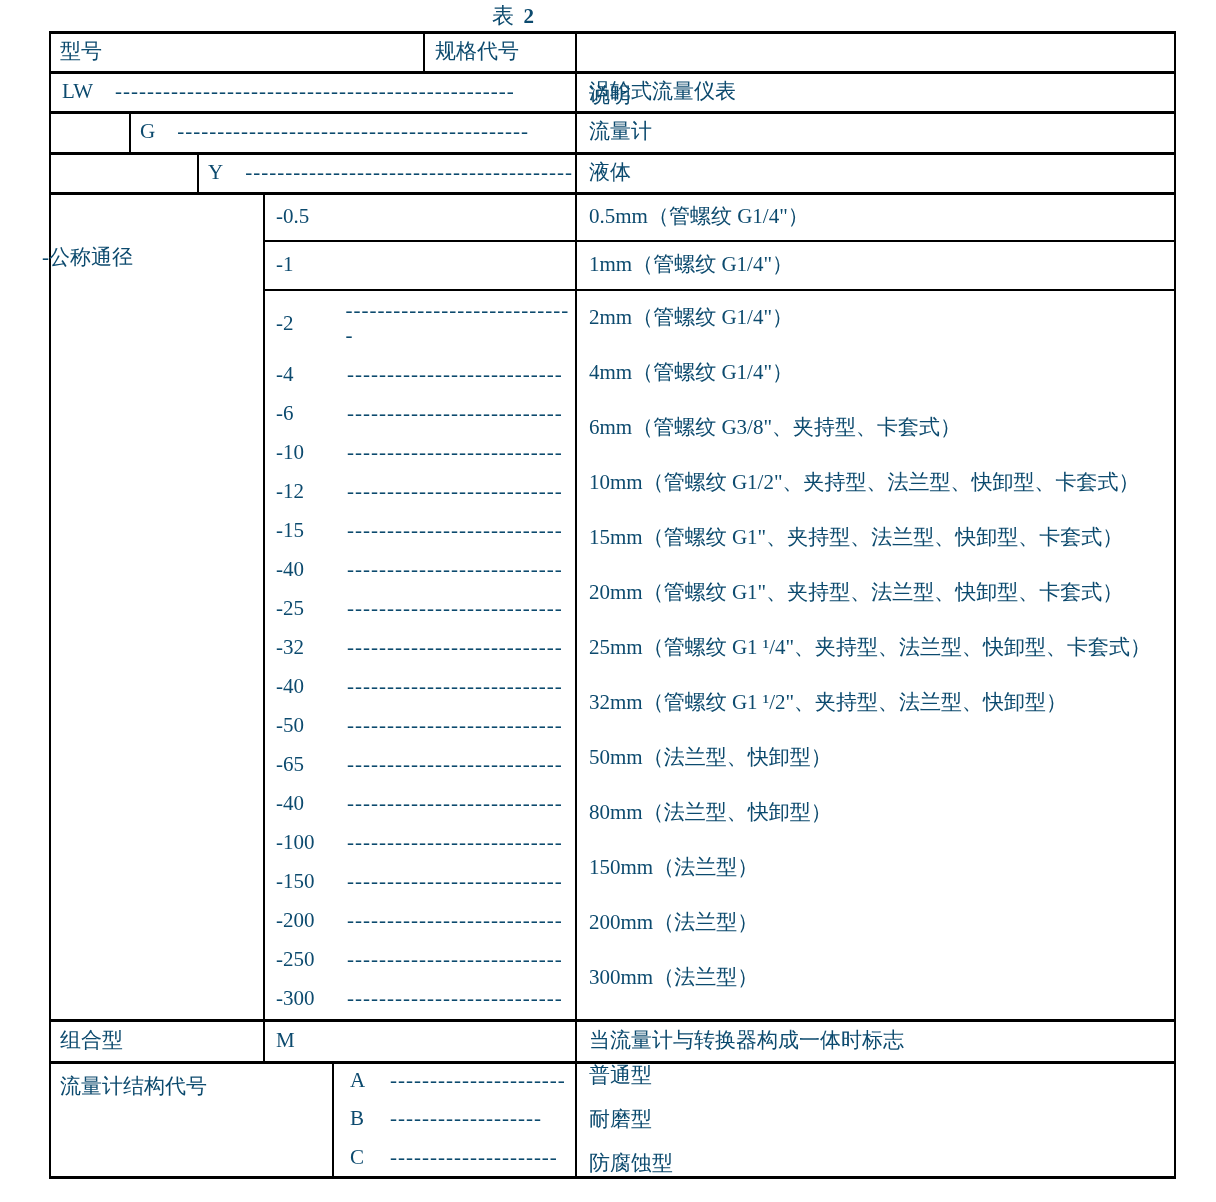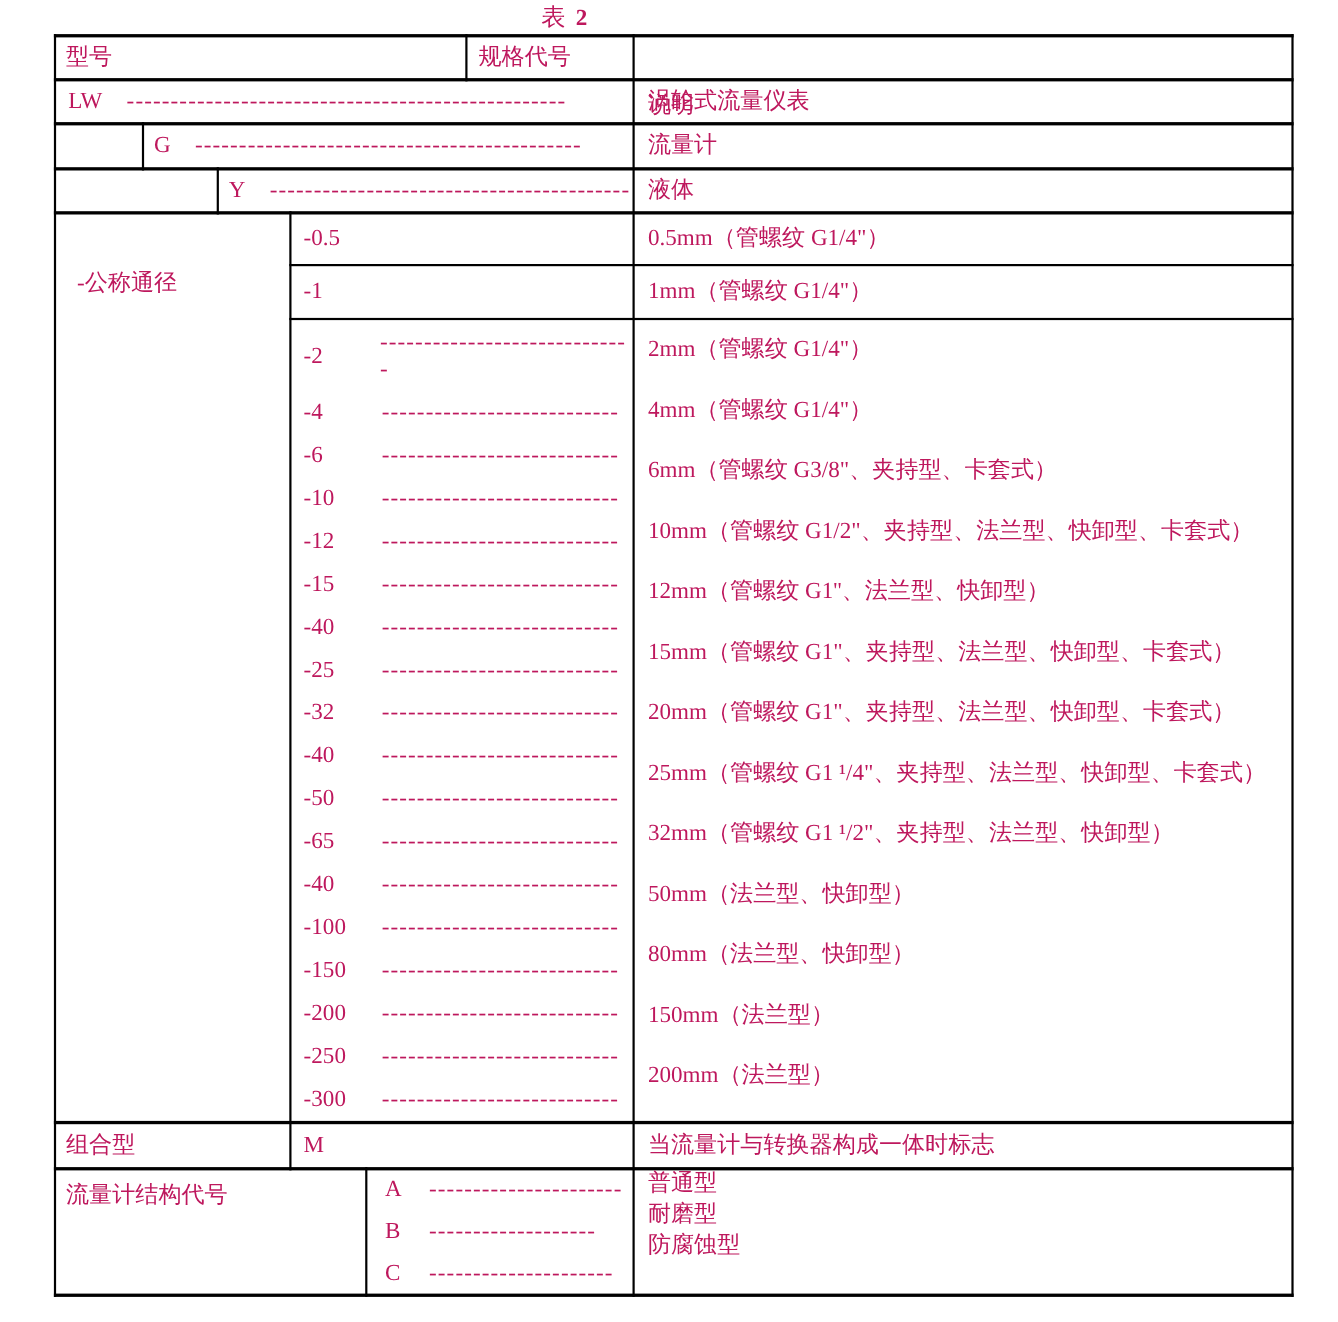--- a/index.html
+++ b/index.html
@@ -1,21 +1,21 @@
 <!DOCTYPE html>
 <html><head>
 <meta charset="utf-8">
 <style>
   html,body{margin:0;padding:0;background:#fff;}
   .page{
     position:relative;
     width:1216px;
     height:1202px;
     background:#ffffff;
-    color:#be185d;
+    color:#0c4a6e;
     font-family:"Liberation Serif","DejaVu Serif",serif;
     font-size:21px;
     overflow:hidden;
   }
   .hline{position:absolute;height:3px;background:#000;}
   .hline.thin{height:2px;}
   .vline{position:absolute;width:2px;background:#000;}
   .txt{position:absolute;white-space:nowrap;}
   .title{
     position:absolute;left:492px;top:1px;height:30px;line-height:30px;
@@ -45,21 +45,21 @@
   
   .struct-codes{
     position:absolute;left:350px;top:1061px;width:220px;height:116px;
     display:flex;flex-direction:column;justify-content:space-around;
   }
   .struct-codes .srow{display:flex;align-items:center;}
   .struct-codes .scode{display:inline-block;width:40px;}
   .struct-codes .sdash{letter-spacing:1px;}
   .struct-descs{
     position:absolute;left:589px;top:1061px;width:560px;height:116px;
-    display:flex;flex-direction:column;justify-content:flex-start;
+    display:flex;flex-direction:column;justify-content:space-between;
   }
 </style>
 </head>
 <body>
 
 <div class="page">
 
   <div class="title"><span>表</span> <b>2</b></div>
 
   <div class="hline" style="left:49px;top:31px;width:1127px;"></div>
@@ -97,21 +97,21 @@
     <span class="dash">--------------------------------------------</span>
   </div>
   <div class="rowtxt lh40" style="left:589px;top:111px;">流量计</div>
 
   <div class="rowtxt lh40 coderow" style="left:208px;top:152px;">
     <span>Y</span>
     <span class="dash">-----------------------------------------</span>
   </div>
   <div class="rowtxt lh40" style="left:589px;top:152px;">液体</div>
 
-  <div class="txt" style="left:70px;top:243px;text-align:right;">-公称通径</div>
+  <div class="txt" style="left:42px;top:243px;text-align:right;">-公称通径</div>
 
   <div class="rowtxt lh48" style="left:276px;top:192px;">-0.5</div>
   <div class="rowtxt lh48" style="left:589px;top:192px;">0.5mm（管螺纹 G1/4"）</div>
 
   <div class="rowtxt lh49" style="left:276px;top:240px;">-1</div>
   <div class="rowtxt lh49" style="left:589px;top:240px;">1mm（管螺纹 G1/4"）</div>
 
   <div class="diam-codes">
     <div class="drow">
         <span class="dcode">-2</span>
@@ -185,29 +185,29 @@
         <span class="dcode">-300</span>
         <span class="ddash">---------------------------</span>
       </div>
   </div>
 
   <div class="diam-descs">
     <div class="ddesc">2mm（管螺纹 G1/4"）</div>
     <div class="ddesc">4mm（管螺纹 G1/4"）</div>
     <div class="ddesc">6mm（管螺纹 G3/8"、夹持型、卡套式）</div>
     <div class="ddesc">10mm（管螺纹 G1/2"、夹持型、法兰型、快卸型、卡套式）</div>
-    <div class="ddesc">12mm（管螺纹 G1''、法兰型、快卸型）</div>
     <div class="ddesc">15mm（管螺纹 G1"、夹持型、法兰型、快卸型、卡套式）</div>
     <div class="ddesc">20mm（管螺纹 G1"、夹持型、法兰型、快卸型、卡套式）</div>
     <div class="ddesc">25mm（管螺纹 G1 ¹/4"、夹持型、法兰型、快卸型、卡套式）</div>
     <div class="ddesc">32mm（管螺纹 G1 ¹/2"、夹持型、法兰型、快卸型）</div>
     <div class="ddesc">50mm（法兰型、快卸型）</div>
     <div class="ddesc">80mm（法兰型、快卸型）</div>
     <div class="ddesc">150mm（法兰型）</div>
     <div class="ddesc">200mm（法兰型）</div>
+    <div class="ddesc">300mm（法兰型）</div>
   </div>
 
   <div class="rowtxt lh42" style="left:60px;top:1019px;">组合型</div>
   <div class="rowtxt lh42" style="left:276px;top:1019px;">M</div>
   <div class="rowtxt lh42" style="left:589px;top:1019px;">当流量计与转换器构成一体时标志</div>
 
   <div class="txt" style="left:60px;top:1072px;">流量计结构代号</div>
 
   <div class="struct-codes">
     <div class="srow">

